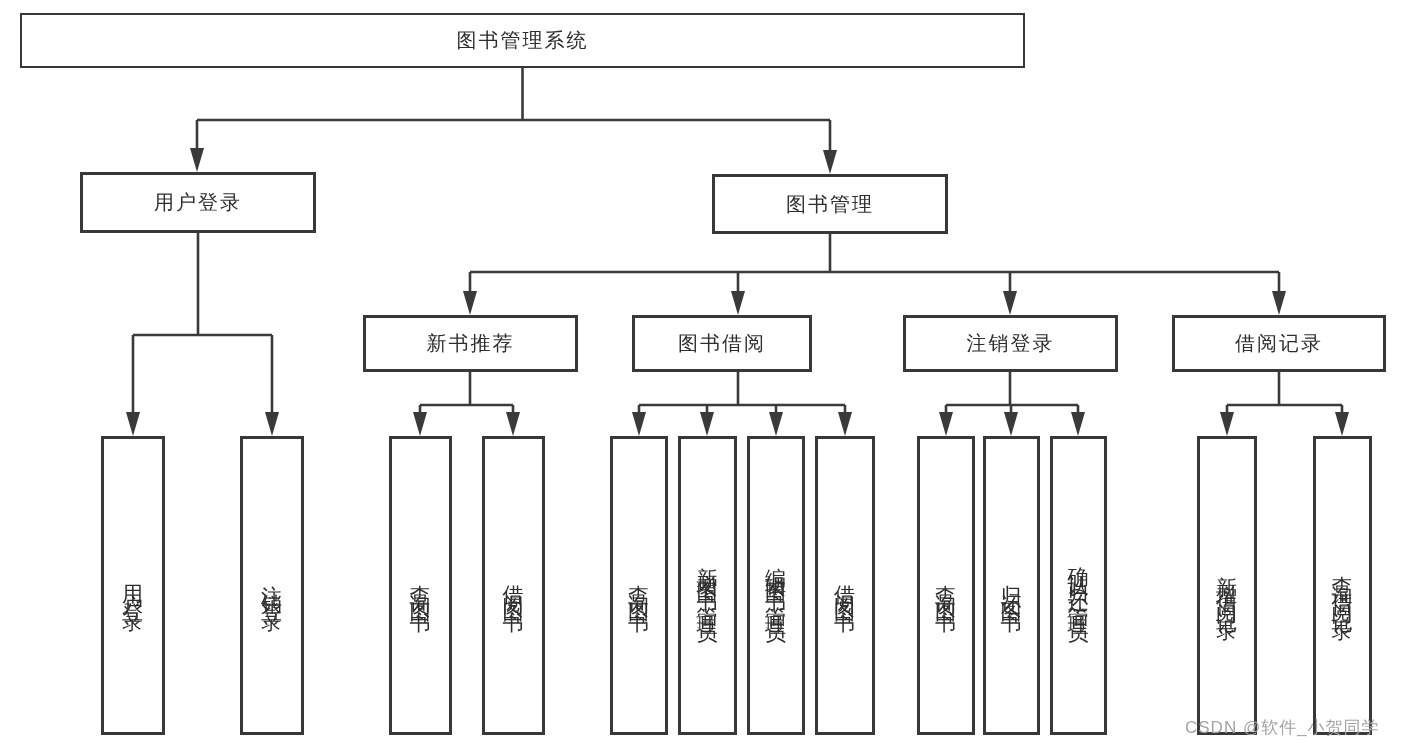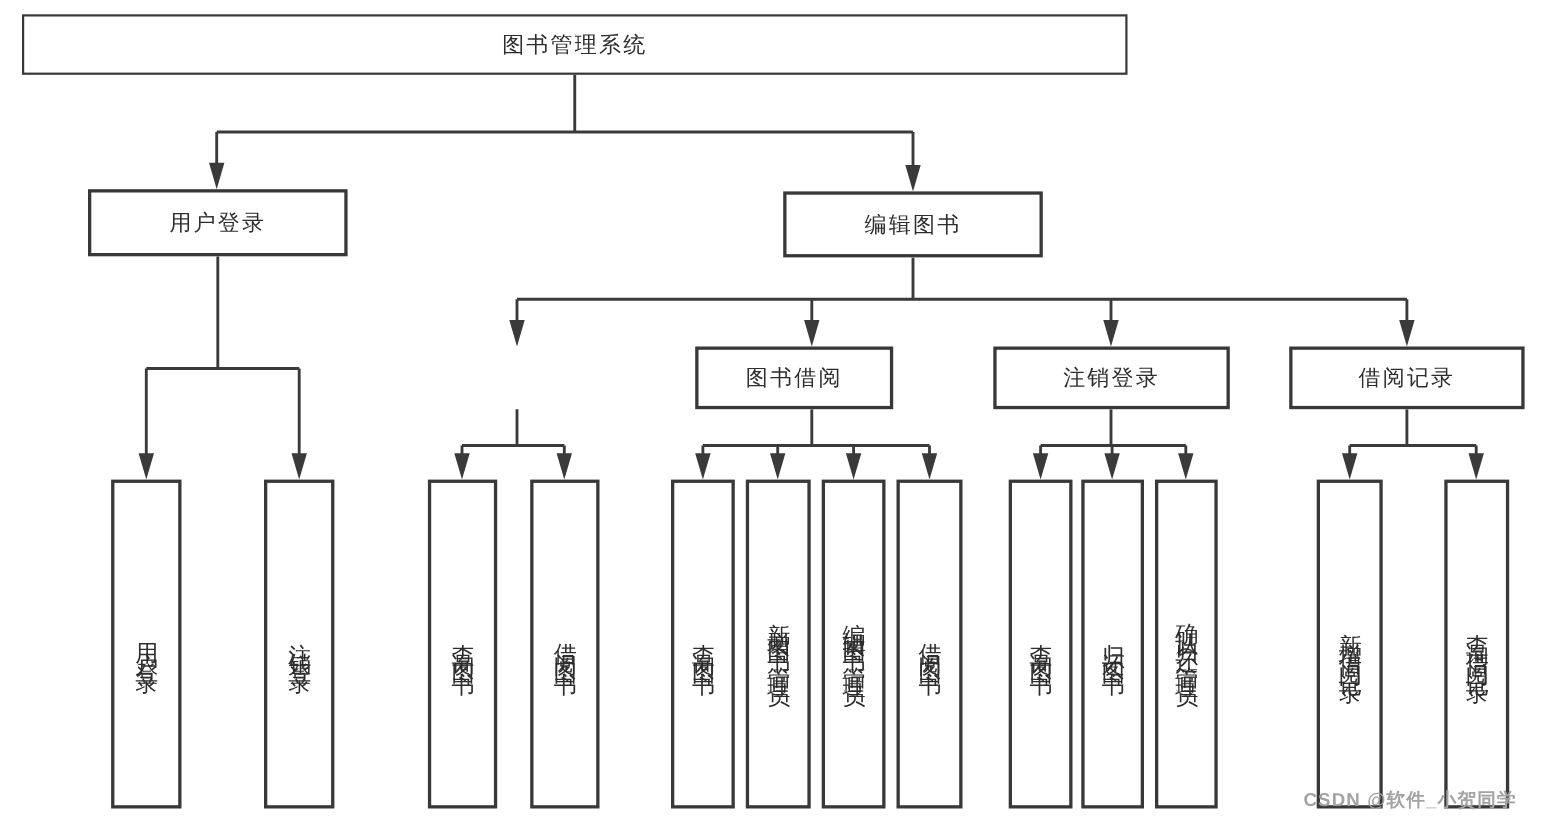--- a/index.html
+++ b/index.html
@@ -55,21 +55,20 @@
 
   .watermark {
     position: absolute;
     left: 1185px;
     top: 716px;
     font-size: 17px;
     color: #a3a3a3;
     letter-spacing: 1px;
     z-index: 3;
     white-space: nowrap;
-    font-weight: bold;
   }
 </style>
 </head>
 <body>
 
 <div class="canvas">
 
   <svg class="wires" viewBox="0 0 1405 747">
 
     <g>
@@ -121,23 +120,26 @@
   </svg>
 
   <div class="box hbox root-box" style="left:20px; top:13px; width:1005px; height:55px;">
     <span>图书管理系统</span>
   </div>
 
   <div class="box hbox" style="left:80px; top:172px; width:236px; height:61px;">
     <span>用户登录</span>
   </div>
   <div class="box hbox" style="left:712px; top:174px; width:236px; height:60px;">
-    <span>编辑图书</span>
+    <span>图书管理</span>
   </div>
 
+  <div class="box hbox" style="left:363px; top:315px; width:215px; height:57px;">
+    <span>新书推荐</span>
+  </div>
   <div class="box hbox" style="left:632px; top:315px; width:180px; height:57px;">
     <span>图书借阅</span>
   </div>
   <div class="box hbox" style="left:903px; top:315px; width:215px; height:57px;">
     <span>注销登录</span>
   </div>
   <div class="box hbox" style="left:1172px; top:315px; width:214px; height:57px;">
     <span>借阅记录</span>
   </div>
 

